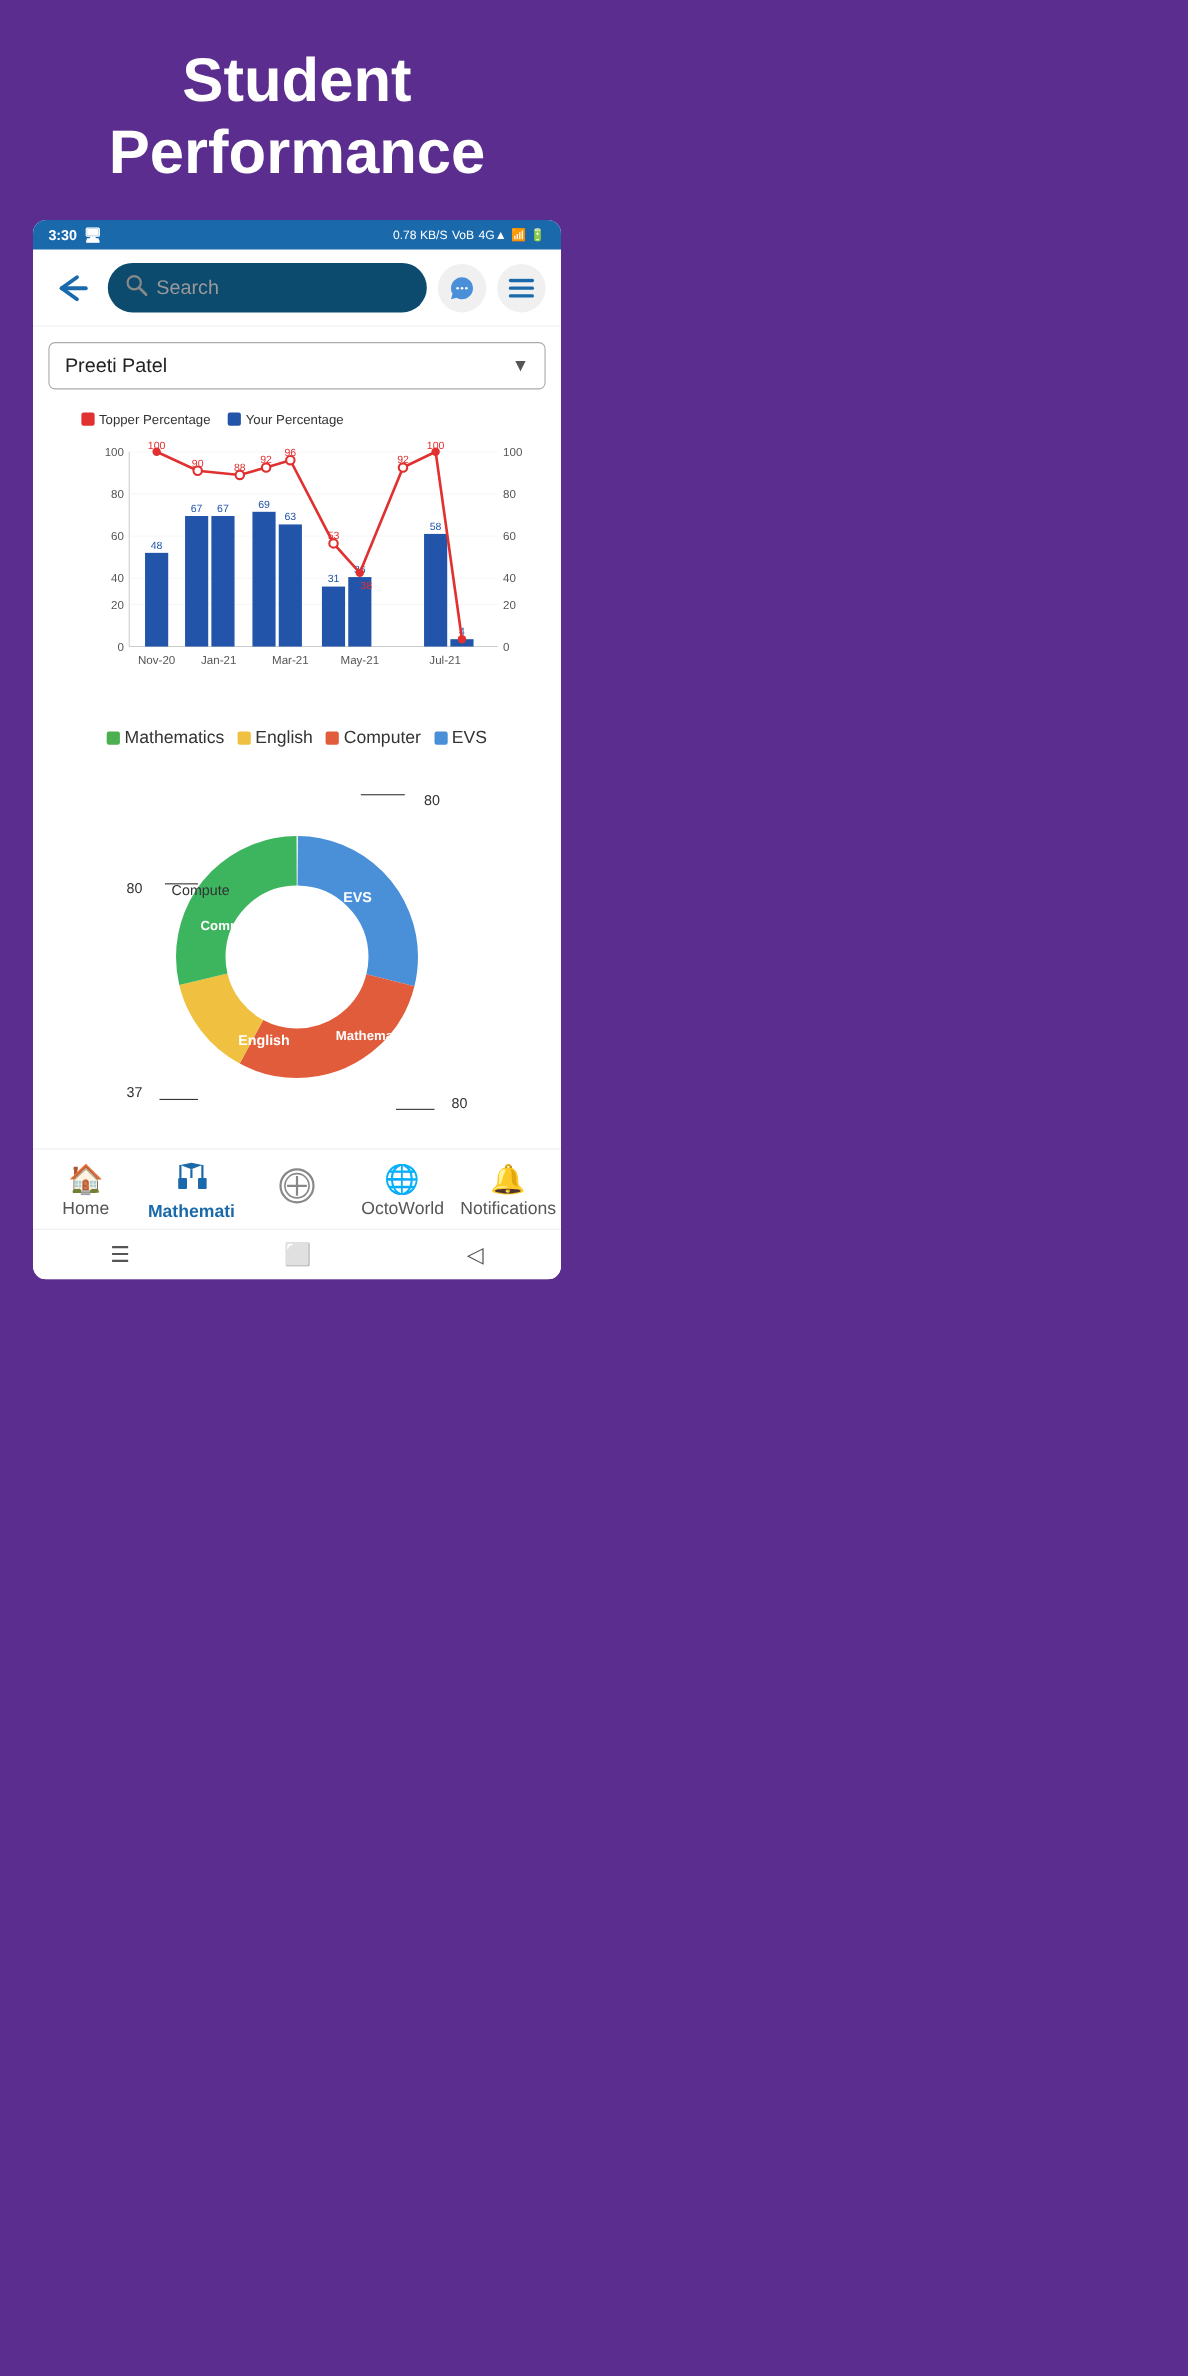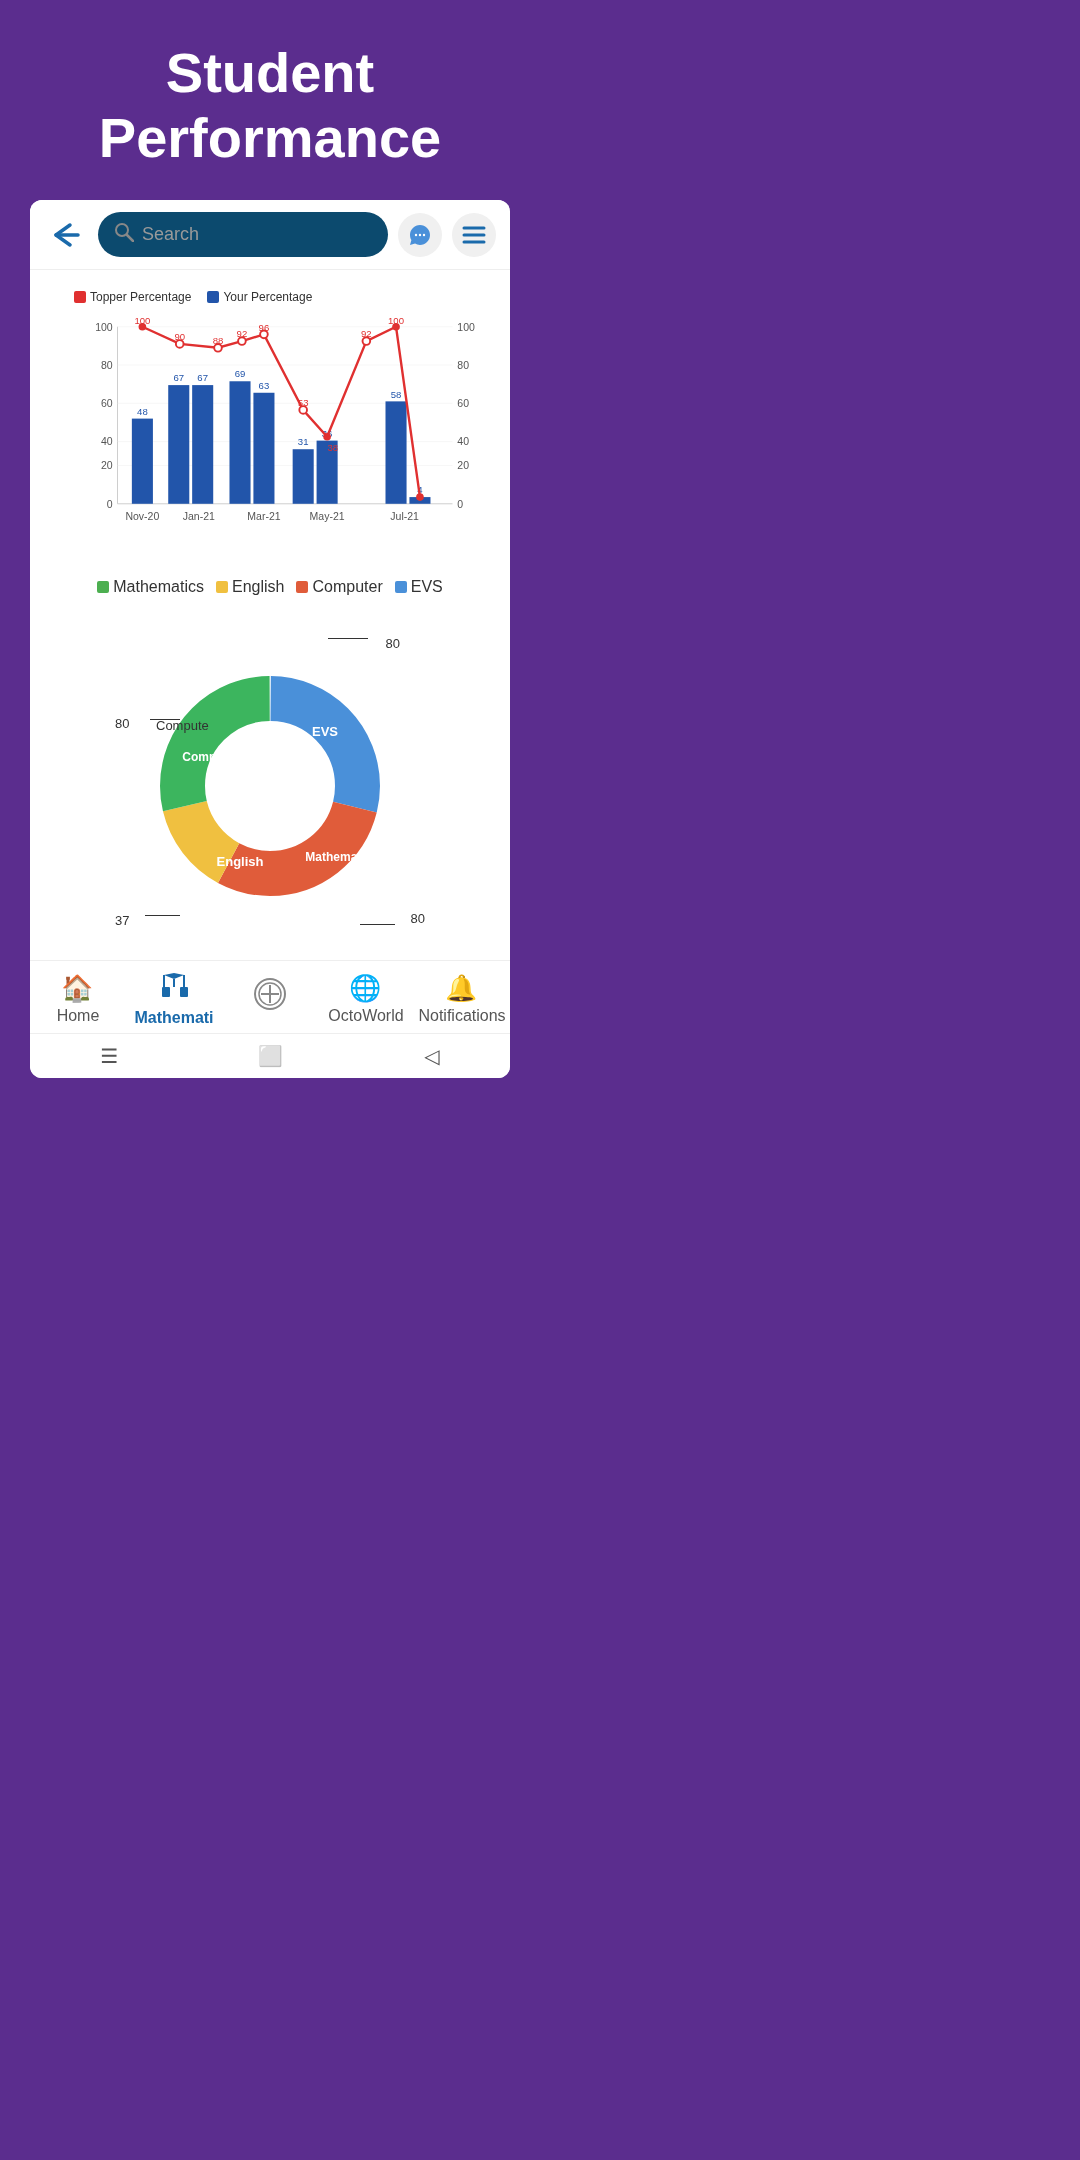--- a/index.html
+++ b/index.html
@@ -144,20 +144,33 @@
     }
     .android-btn { font-size: 20px; color: #555; cursor: pointer; }
   </style>
 </head>
 <body>
 
 <div class="page-title">Student Performance</div>
 
 <div class="phone-frame">
 
+  <div class="status-bar">
+    <div class="status-left">
+      <span>3:30</span>
+      <span>🖥</span>
+    </div>
+    <div class="status-right">
+      <span>0.78 KB/S</span>
+      <span>VoB</span>
+      <span>4G▲</span>
+      <span>📶</span>
+      <span>🔋</span>
+    </div>
+  </div>
 
   <div class="top-bar">
     <div class="back-btn">
       <svg width="32" height="28" viewBox="0 0 32 28">
         <path d="M20 4 L6 14 L20 24" stroke="#1a6aab" stroke-width="3.5" fill="none" stroke-linecap="round" stroke-linejoin="round"></path>
         <path d="M6 14 L28 14" stroke="#1a6aab" stroke-width="3.5" fill="none" stroke-linecap="round"></path>
       </svg>
     </div>
     <div class="search-bar">
       <div class="search-icon-wrap">
@@ -180,20 +193,24 @@
       <svg width="24" height="18" viewBox="0 0 24 18">
         <line x1="2" y1="2" x2="22" y2="2" stroke="#1a6aab" stroke-width="3" stroke-linecap="round"></line>
         <line x1="2" y1="9" x2="22" y2="9" stroke="#1a6aab" stroke-width="3" stroke-linecap="round"></line>
         <line x1="2" y1="16" x2="22" y2="16" stroke="#1a6aab" stroke-width="3" stroke-linecap="round"></line>
       </svg>
     </div>
   </div>
 
   <div class="content-area">
 
+    <div class="student-dropdown">
+      <span class="student-name">Preeti Patel</span>
+      <span class="dropdown-arrow">▼</span>
+    </div>
 
     <div class="chart-container">
       <div class="chart-legend">
         <div class="legend-item">
           <div class="legend-dot" style="background:#e03030;"></div>
           <span>Topper Percentage</span>
         </div>
         <div class="legend-item">
           <div class="legend-dot" style="background:#2255aa;"></div>
           <span>Your Percentage</span>
@@ -320,21 +337,21 @@
         <text x="205" y="215" text-anchor="middle" font-size="12" fill="white" font-weight="bold">Mathemati</text>
       </svg>
 
       <div style="position:absolute;top:10px;right:30px;font-size:13px;color:#333;">80</div>
       <div style="position:absolute;top:12px;right:62px;width:40px;height:1px;background:#333;"></div>
 
       <div style="position:absolute;top:90px;left:5px;font-size:13px;color:#333;">80</div>
       <div style="position:absolute;top:92px;left:46px;font-size:13px;color:#333;">Compute</div>
       <div style="position:absolute;top:93px;left:40px;width:30px;height:1px;background:#333;"></div>
 
-      <div style="position:absolute;bottom:18px;left:5px;font-size:13px;color:#333;">37</div>
+      <div style="position:absolute;bottom:30px;left:5px;font-size:13px;color:#333;">37</div>
       <div style="position:absolute;bottom:30px;left:35px;width:35px;height:1px;background:#333;"></div>
 
       <div style="position:absolute;bottom:20px;right:5px;font-size:13px;color:#333;">80</div>
       <div style="position:absolute;bottom:21px;right:35px;width:35px;height:1px;background:#333;"></div>
     </div>
   </div>
 
   <div class="bottom-nav">
     <div class="nav-item">
       <span class="nav-icon">🏠</span>

